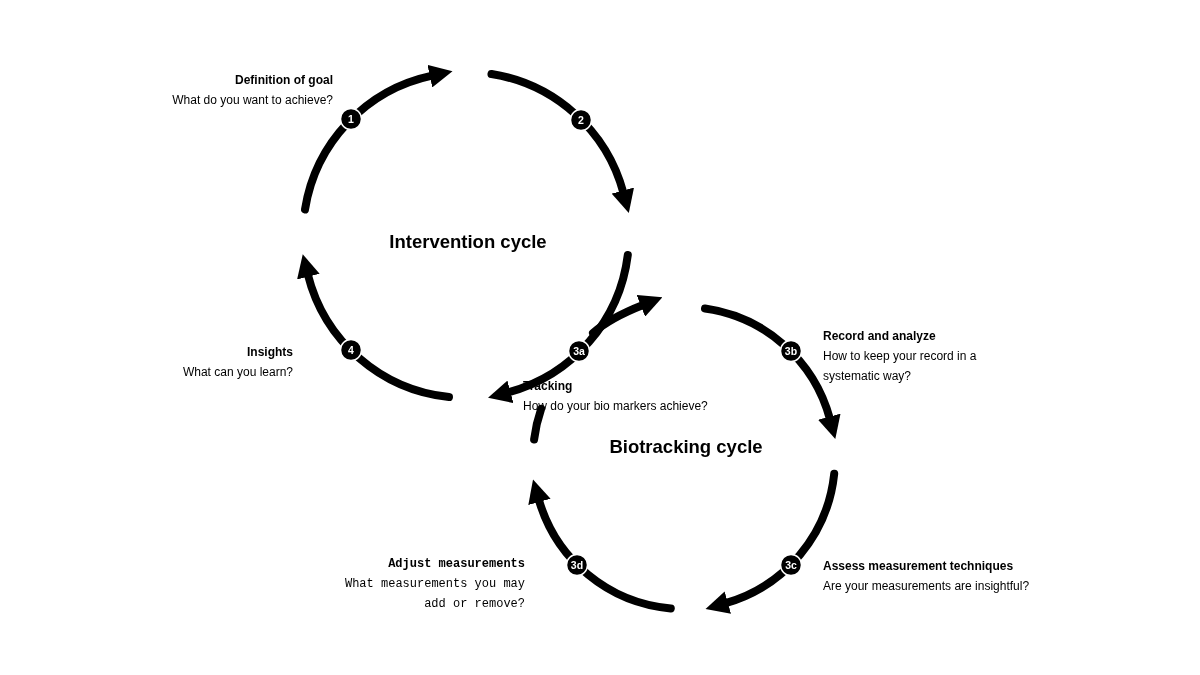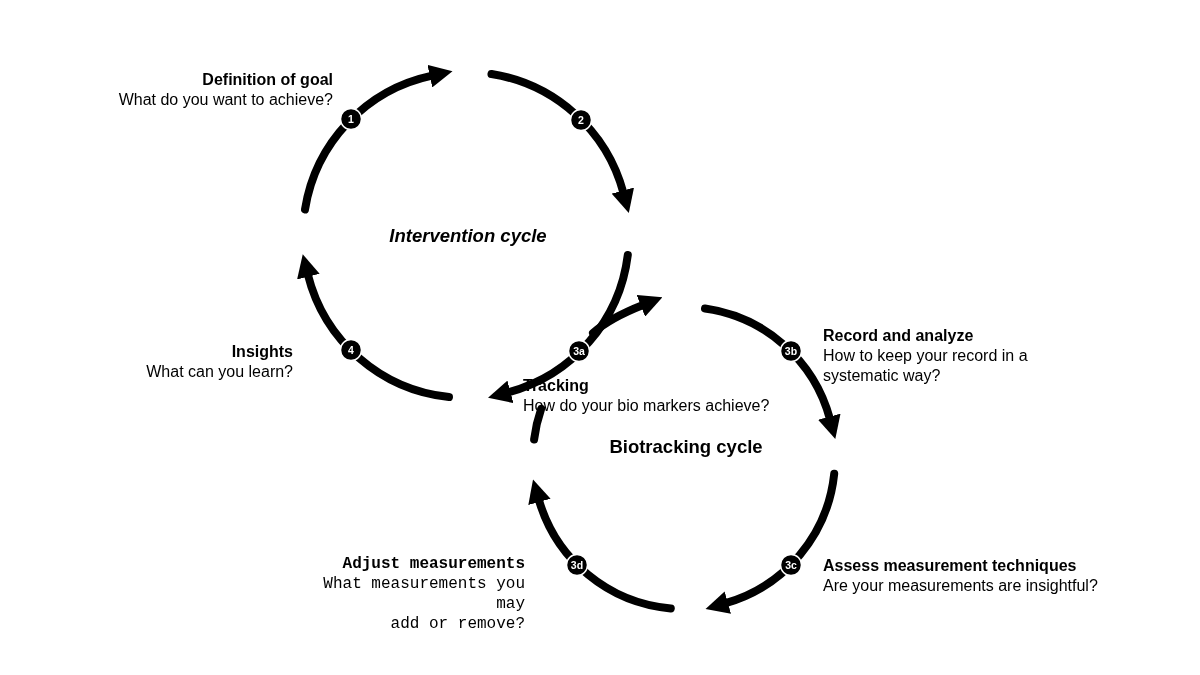--- a/index.html
+++ b/index.html
@@ -7,21 +7,21 @@
     position:relative;width:1200px;height:675px;background:#ffffff;
     font-family:"Liberation Sans",sans-serif;color:#000;overflow:hidden;
   }
   .arcs-svg{position:absolute;left:0;top:0;}
   .arc{fill:none;stroke:#000;stroke-width:8;stroke-linecap:round;}
   .badge-circle{fill:#000;stroke:#fff;stroke-width:1.5;}
   .badge-label{
     fill:#fff;font-family:"Liberation Sans",sans-serif;
     font-size:10.5px;font-weight:bold;text-anchor:middle;
   }
-  .block{position:absolute;font-size:16px;line-height:20px;}
+  .block{position:absolute;font-size:12px;line-height:20px;}
   .block .title{font-weight:bold;display:block;}
   .block .desc{white-space:pre-line;display:block;}
   .align-r{text-align:right;}
   .cycle-label{
     position:absolute;font-size:18.5px;line-height:26px;font-weight:bold;text-align:center;
   }
 </style>
 </head>
 <body>
 
@@ -69,21 +69,21 @@
     <g>
       <circle class="badge-circle" cx="577" cy="565" r="10.5"></circle>
       <text class="badge-label" x="577" y="568.8">3d</text>
     </g>
     <g>
       <circle class="badge-circle" cx="351" cy="350" r="10.5"></circle>
       <text class="badge-label" x="351" y="353.8">4</text>
     </g>
   </svg>
 
-  <div class="cycle-label" style="left:318px;top:223px;width:300px;font-style:italic;">Intervention cycle</div>
+  <div class="cycle-label" style="left:318px;top:229px;width:300px;">Intervention cycle</div>
   <div class="cycle-label" style="left:536px;top:434px;width:300px;">Biotracking cycle</div>
 
   <div class="block align-r" style="left:60px;top:70px;width:273px;">
     <span class="title">Definition of goal</span>
     <span class="desc">What do you want to achieve?</span>
   </div>
 
 
   <div class="block" style="left:523px;top:376px;width:290px;">
     <span class="title">Tracking</span>

